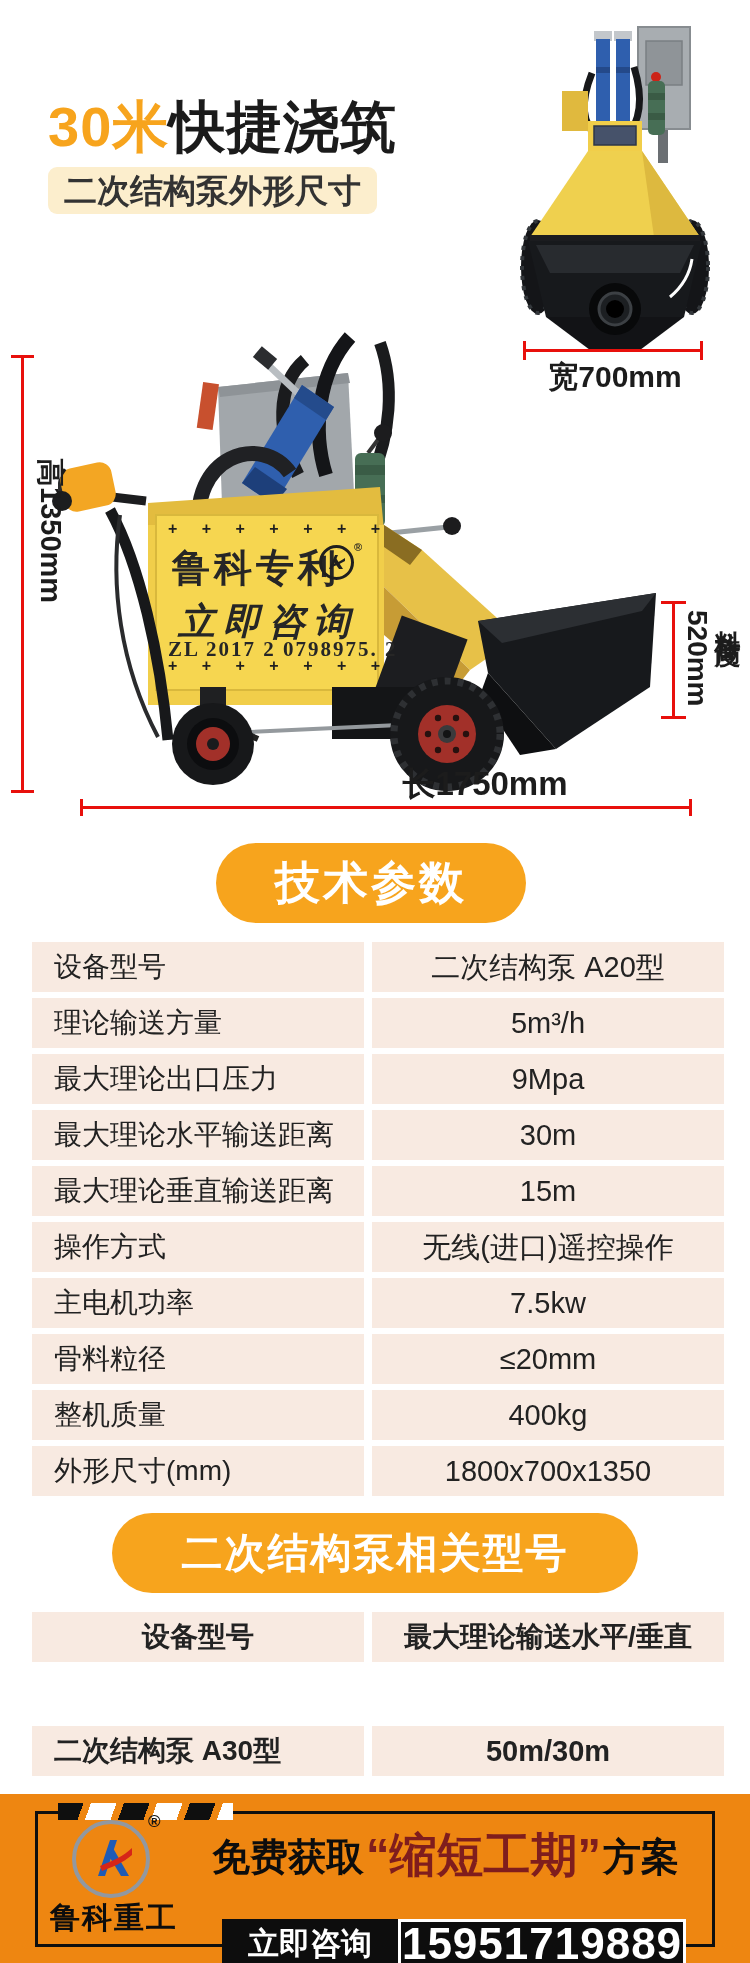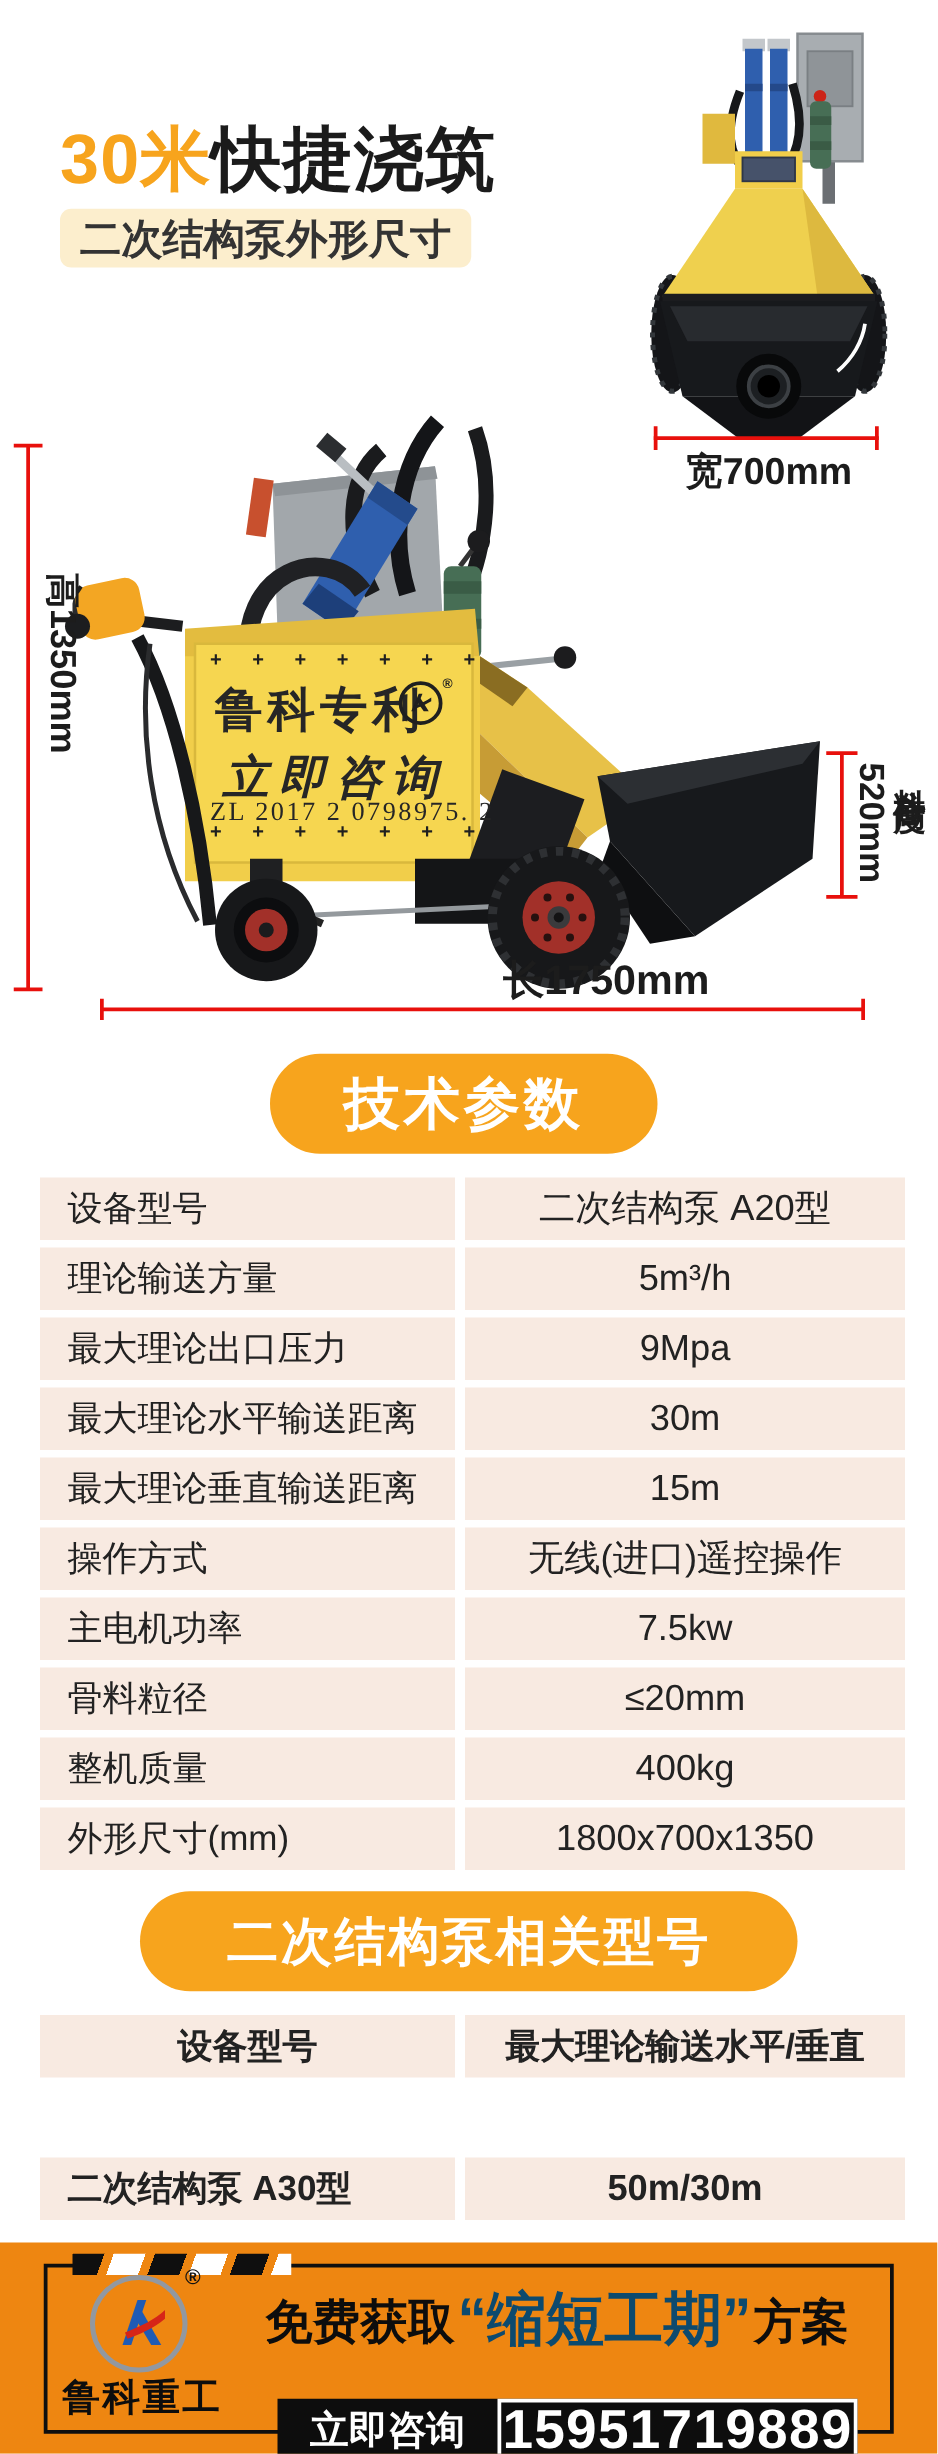--- a/index.html
+++ b/index.html
@@ -39,21 +39,21 @@
   .brush{font-family:"Liberation Serif","DejaVu Serif",serif;color:#262626;}
   .plus-row{font-size:16px;font-weight:bold;color:#1f1f1f;word-spacing:16px;letter-spacing:2px;}
 
   
   .footer{left:0;top:1794px;width:750px;height:169px;background:var(--footer-orange);}
   .f-frame{left:35px;top:17px;width:680px;height:136px;border:3px solid #0f0f0f;}
   .stripes{height:17px;background:repeating-linear-gradient(110deg,
       #0f0f0f 0 24px, var(--footer-orange) 24px 31px, #ffffff 31px 55px, var(--footer-orange) 55px 62px);}
   .f-headline{left:212px;top:32px;width:505px;display:flex;align-items:center;white-space:nowrap;}
   .f-headline .blk{font-size:38px;font-weight:bold;color:#0d0d0d;}
-  .f-headline .wht{font-size:47px;font-weight:bold;color:#0c4a6e;margin:0 2px;position:relative;top:-2px;}
+  .f-headline .wht{font-size:47px;font-weight:bold;color:#7f1d1d;margin:0 2px;position:relative;top:-2px;}
   .cta-bar{left:222px;top:97px;width:464px;height:50px;background:#0d0d0d;display:flex;margin-top:28px;}
   .cta-label{width:176px;text-align:center;line-height:50px;font-size:31px;font-weight:bold;color:#fff;}
   .cta-phone{flex:1;border:3px solid #fff;text-align:center;line-height:44px;font-size:44px;font-weight:bold;color:#fff;letter-spacing:1px;}
   .logo-ring{left:72px;top:26px;width:78px;height:78px;border:4px solid #9298a0;border-radius:50%;}
   .brand{left:38px;top:104px;width:152px;text-align:center;font-size:30px;font-weight:bold;
     font-family:"Liberation Serif","DejaVu Serif",serif;color:#0d0d0d;letter-spacing:2px;}
   .reg{font-size:17px;font-weight:bold;color:#111;}
 </style>
 </head>
 <body>
@@ -181,21 +181,21 @@
   <div class="abs brush" style="left:172px;top:543px;font-size:38px;font-weight:bold;letter-spacing:4px;">鲁科专利</div>
   <div class="abs" style="left:319px;top:545px;width:35px;height:35px;border:3px solid #1f1f1f;border-radius:50%;">
     <svg width="29" height="29" viewBox="0 0 29 29">
         <polygon points="7,21 13,7 16,7 10,21" fill="#1f1f1f"></polygon>
         <polygon points="14,10 21,21 17,21 12,14" fill="#1f1f1f"></polygon>
         <path d="M9,17 C14,15 19,13 23,10 L23,13 C18,16 13,18 10,19 Z" fill="#1f1f1f"></path>
       </svg>
   </div>
   <div class="abs" style="left:354px;top:541px;font-size:11px;font-weight:bold;color:#1f1f1f;">®</div>
   <div class="abs brush" style="left:178px;top:597px;font-size:37px;font-weight:bold;font-style:italic;letter-spacing:8px;">立即咨询</div>
-  <div class="abs brush" style="left:168px;top:637px;font-size:21px;letter-spacing:2px;">ZL 2017 2 0798975. 2</div>
+  <div class="abs brush" style="left:168px;top:637px;font-size:21px;letter-spacing:2px;font-weight:bold;">ZL 2017 2 0798975. 2</div>
   <div class="abs plus-row" style="left:168px;top:657px;">+ + + + + + +</div>
 
   <div class="abs dim" style="left:21px;top:356px;width:3px;height:436px;"></div>
   <div class="abs dim" style="left:11px;top:355px;width:23px;height:3px;"></div>
   <div class="abs dim" style="left:11px;top:790px;width:23px;height:3px;"></div>
   <div class="abs dim-label v-side" style="left:30px;top:458px;height:240px;font-size:29px;">高1350mm</div>
 
   <div class="abs dim" style="left:672px;top:602px;width:3px;height:116px;"></div>
   <div class="abs dim" style="left:661px;top:601px;width:25px;height:3px;"></div>
   <div class="abs dim" style="left:661px;top:716px;width:25px;height:3px;"></div>

